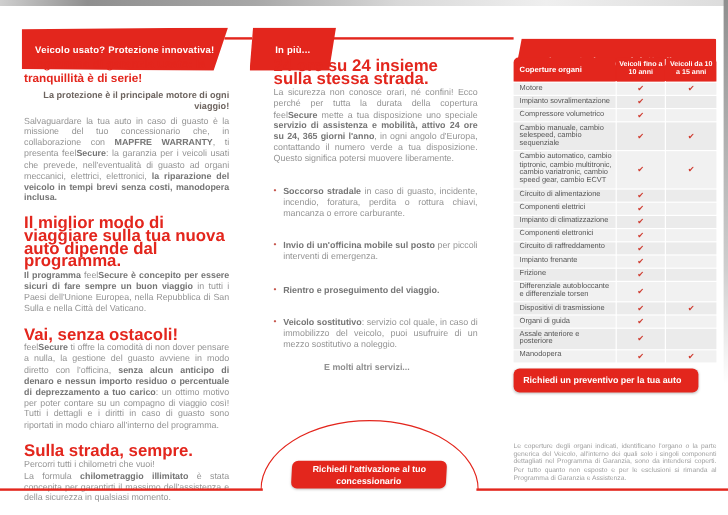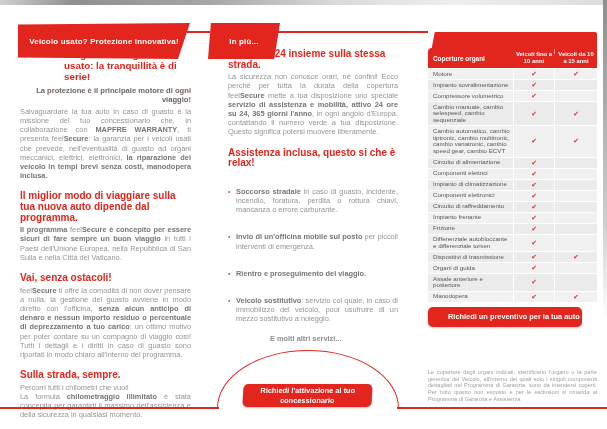--- a/index.html
+++ b/index.html
@@ -18,22 +18,22 @@
   .banner-right{left:428px;top:32px;width:169px;border-radius:2px;clip-path:polygon(4% 0,100% 0,100% 100%,0 100%);text-align:right;}
   .connector{position:absolute;height:1.5px;background:#e3261d;top:31px;}
   .conn-1{left:187px;width:23px;}
   .conn-2{left:277px;width:151px;}
   
   .col{position:absolute;top:49px;}
   .col-left{left:20px;width:171px;}
   .col-mid{left:228px;width:170px;}
   .col-right{left:428px;width:169px;top:48px;}
   h1,h2{margin:0;color:#e3261d;}
-  h1{font-size:9.8px;line-height:11px;margin-left:44px;}
-  h2{font-size:10px;line-height:10.6px;}
+  h1{font-size:9.8px;line-height:11px;}
+  h2{font-size:14px;line-height:10.6px;}
   .lead{margin:4px 0 2px 0;font-size:7.6px;line-height:9.4px;font-weight:bold;color:#6e6560;text-align:right;}
   p.body{margin:2px 0 0 0;font-size:7.4px;line-height:9.2px;color:#949494;text-align:justify;}
   p.body b{color:#757575;}
   .sp-lg{margin-top:11px;}
   
   .bullets{margin-top:4px;}
   .bullet{display:flex;margin-top:18px;}
   .bullet .dot{width:8px;flex:0 0 8px;color:#c6564d;font-size:7px;line-height:9.2px;}
   .bullet .txt{font-size:7.4px;line-height:9.2px;color:#949494;text-align:justify;}
   .bullet .txt b{color:#757575;}
@@ -57,21 +57,21 @@
   .hc.c1,.hc.c2{justify-content:center;text-align:center;font-size:5.9px;line-height:6.6px;padding:2px 1px;}
   .hc.c2{border-top-right-radius:4px;}
   .t-head .hc{height:20px;box-sizing:border-box;}
   .t-body .row{display:grid;grid-template-columns:85px 40px 42px;gap:1px;margin-top:1px;}
   .t-body .cell{background:#f1f1f1;display:flex;align-items:center;box-sizing:border-box;}
   .t-body .row.alt .cell{background:#ebebeb;}
   .t-body .lbl{padding:1.5px 3px 1.5px 5px;line-height:6.8px;min-height:10px;}
   .t-body .chk{justify-content:center;color:#cf3a2e;font-size:6.8px;min-height:10px;}
   .quote-btn{margin-top:5px;width:154px;height:20px;box-sizing:border-box;background:#e3261d;
        border-radius:5px;color:#fff;font-weight:bold;font-size:7.4px;display:flex;align-items:center;
-       padding-left:20px;box-shadow:0 1px 2px rgba(0,0,0,.2);}
+       padding-left:8px;box-shadow:0 1px 2px rgba(0,0,0,.2);}
   .footnote{margin-top:42px;font-size:5.6px;line-height:6.8px;color:#a0a0a0;text-align:justify;}
 </style>
 </head>
 <body>
 
 <div class="page">
   <div class="scan-top"></div>
   <div class="scan-right"></div>
 
   <div class="banner banner-left">
@@ -94,21 +94,20 @@
     <p class="body"><b>Il programma </b><span>feel</span><b>Secure è concepito per essere sicuri di fare sempre un buon viaggio</b><span> in tutti i Paesi dell'Unione Europea, nella Repubblica di San Sulla e nella Città del Vaticano.</span></p>
     <h2 class="sp-lg">Vai, senza ostacoli!</h2>
     <p class="body"><span>feel</span><b>Secure</b><span> ti offre la comodità di non dover pensare a nulla, la gestione del guasto avviene in modo diretto con l'officina, </span><b>senza alcun anticipo di denaro e nessun importo residuo o percentuale di deprezzamento a tuo carico</b><span>: un ottimo motivo per poter contare su un compagno di viaggio così! Tutti i dettagli e i diritti in caso di guasto sono riportati in modo chiaro all'interno del programma.</span></p>
     <h2 class="sp-lg">Sulla strada, sempre.</h2>
     <p class="body"><span>Percorri tutti i chilometri che vuoi!</span><br><span>La formula </span><b>chilometraggio illimitato</b><span> è stata concepita per garantirti il massimo dell'assistenza e della sicurezza in qualsiasi momento.</span></p>
   </div>
 
   <div class="col col-mid">
     <h2>24 ore su 24 insieme sulla stessa strada.</h2>
     <p class="body"><span>La sicurezza non conosce orari, né confini! Ecco perché per tutta la durata della copertura feel</span><b>Secure</b><span> mette a tua disposizione uno speciale </span><b>servizio di assistenza e mobilità, attivo 24 ore su 24, 365 giorni l'anno</b><span>, in ogni angolo d'Europa, contattando il numero verde a tua disposizione. Questo significa potersi muovere liberamente.</span></p>
-    <h2 class="sp-lg">Assistenza inclusa, questo si che è relax!</h2>
     <div class="bullets">
       <div class="bullet">
         <span class="dot">•</span>
         <span class="txt"><b>Soccorso stradale</b><span> in caso di guasto, incidente, incendio, foratura, perdita o rottura chiavi, mancanza o errore carburante.</span></span>
       </div>
       <div class="bullet">
         <span class="dot">•</span>
         <span class="txt"><b>Invio di un'officina mobile sul posto</b><span> per piccoli interventi di emergenza.</span></span>
       </div>
       <div class="bullet">

